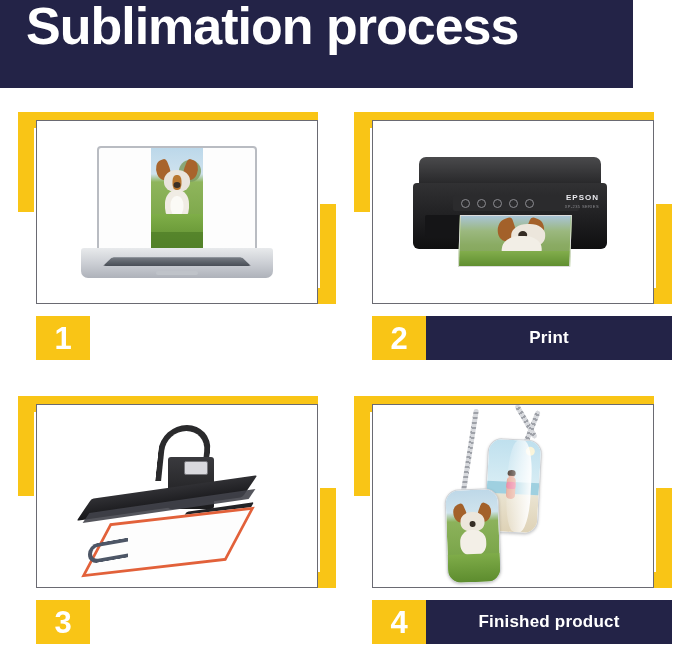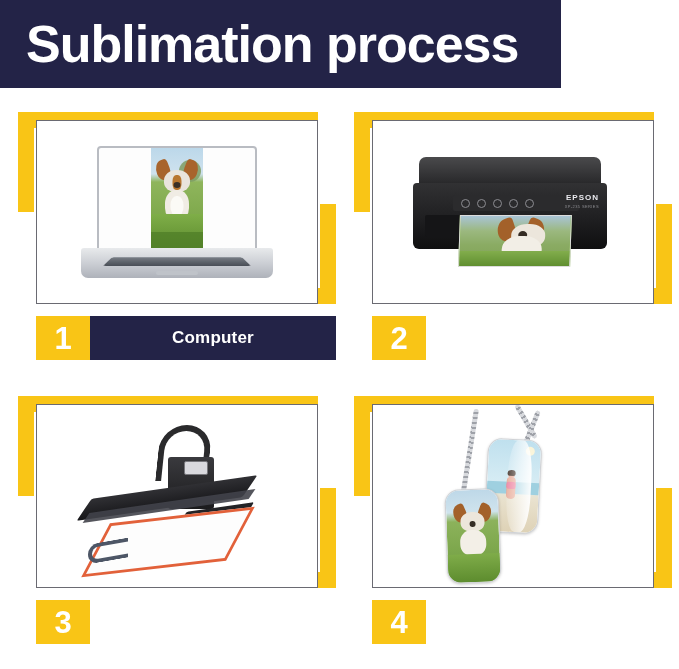--- a/index.html
+++ b/index.html
@@ -5,22 +5,22 @@
   html,body{margin:0;padding:0;}
   body{
     width:679px;height:669px;background:#ffffff;
     font-family:"Liberation Sans", sans-serif;
     overflow:hidden;position:relative;
   }
   .sheet{position:absolute;inset:0;background:#fff;}
 
   
   .header{
-    position:absolute;left:0;top:0;width:561px;height:88px;
-    background:#232347;display:flex;align-items:center;
+    position:absolute;left:0;top:0;width:633px;height:88px;
+    background:#232347;display:flex;align-items:flex-start;
   }
   .header-title{
     color:#ffffff;font-size:52px;font-weight:bold;
     letter-spacing:-1px;padding-left:26px;line-height:1;
     white-space:nowrap;
   }
 
   
   .step{position:absolute;}
   .step-1{left:18px;  top:104px;width:318px;height:256px;}
@@ -288,21 +288,20 @@
           <div class="lap-base">
             <div class="lap-keys"></div>
             <div class="lap-track"></div>
           </div>
         </div>
       </div>
     </div>
 
     <div class="label-bar">
       <div class="label-num">1</div>
-      <div class="label-text">Computer</div>
     </div>
   </div>
 
   <div class="step step-2">
     <div class="acc acc-tl-v"></div>
     <div class="acc acc-tl-h"></div>
     <div class="acc acc-br-v"></div>
     <div class="acc acc-br-h"></div>
 
     <div class="card">
@@ -329,20 +328,21 @@
               <div class="pd-body"></div>
               <div class="pd-grass"></div>
             </div>
           </div>
         </div>
       </div>
     </div>
 
     <div class="label-bar">
       <div class="label-num">2</div>
+      <div class="label-text">Print</div>
     </div>
   </div>
 
   <div class="step step-3">
     <div class="acc acc-tl-v"></div>
     <div class="acc acc-tl-h"></div>
     <div class="acc acc-br-v"></div>
     <div class="acc acc-br-h"></div>
 
     <div class="card">
@@ -400,16 +400,17 @@
               <div class="td-body"></div>
               <div class="td-grass"></div>
             </div>
           </div>
         </div>
       </div>
     </div>
 
     <div class="label-bar">
       <div class="label-num">4</div>
+      <div class="label-text">Finished product</div>
     </div>
   </div>
 
 </div>
 
 </body></html>

